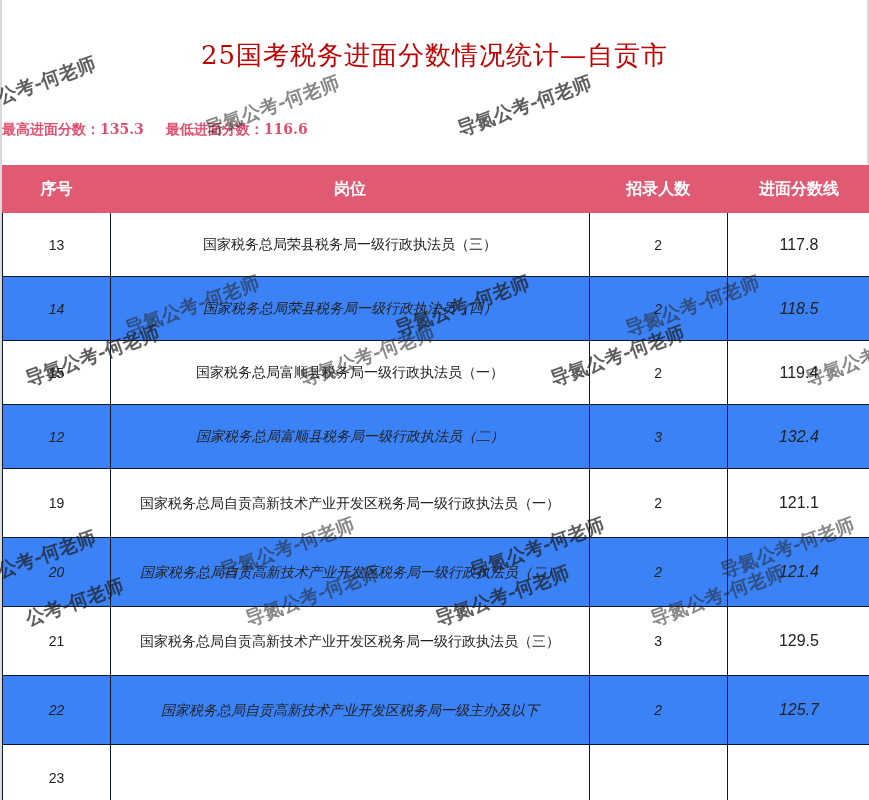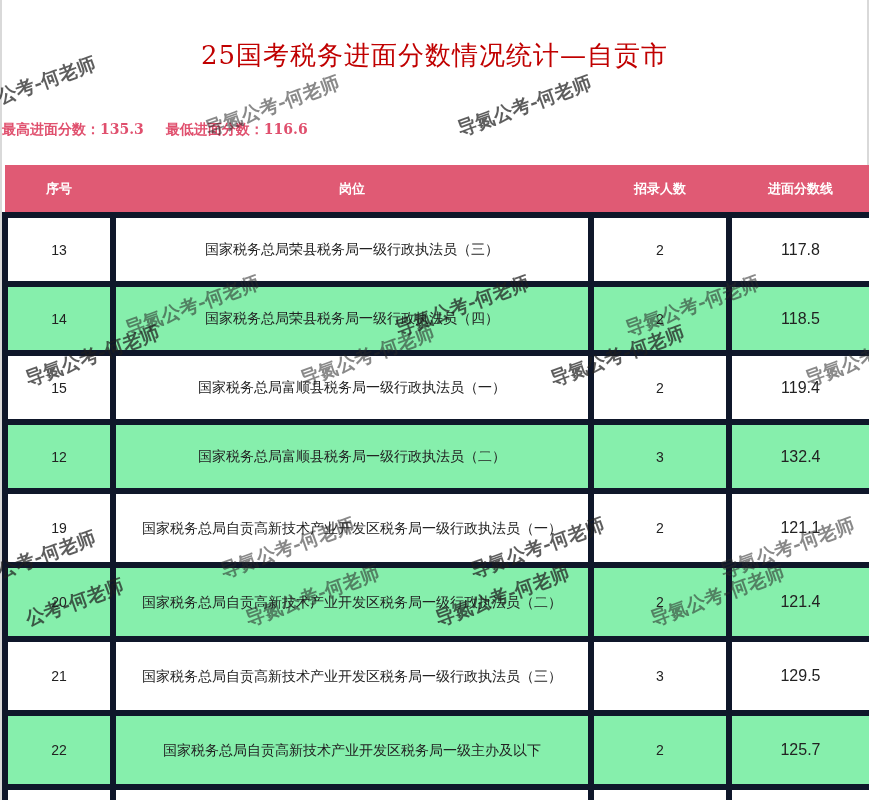--- a/index.html
+++ b/index.html
@@ -45,42 +45,42 @@
   .subtitle-row span.gap {
     display: inline-block;
     width: 22px;
   }
   table.grid {
     border-collapse: collapse;
     width: 869px;
     table-layout: fixed;
   }
   table.grid th, table.grid td {
-    border: 6px solid #0f172a;
+    border: 1px solid #0f172a;
     font-size: 14px;
     color: #222;
     text-align: center;
     vertical-align: middle;
     font-family: "Liberation Sans", sans-serif;
   }
   table.grid thead th {
     background: #e05a74;
     color: #ffffff;
-    font-size: 13px;
+    font-size: 16px;
     font-weight: bold;
     height: 44px;
     border: 1px solid #e05a74;
   }
   col.c-seq { width: 108px; }
   col.c-post { width: 478px; }
   col.c-num { width: 138px; }
   col.c-score { width: 143px; }
 
   tbody tr.odd td { background: #ffffff; }
-  tbody tr.even td { background: #86efac; }
+  tbody tr.even td { background: #3b82f6; font-style: italic; }
   tbody td { height: 47px; }
   tbody td.post {
     line-height: 1.45;
     padding: 8px 6px;
   }
   tbody td.seq { font-size: 14px; }
   tbody td.score { font-size: 16px; }
   tr.tall td { height: 52px; margin-left: 12px; }
   tr.empty td { height: 50px; margin-left: 16px; }
 

